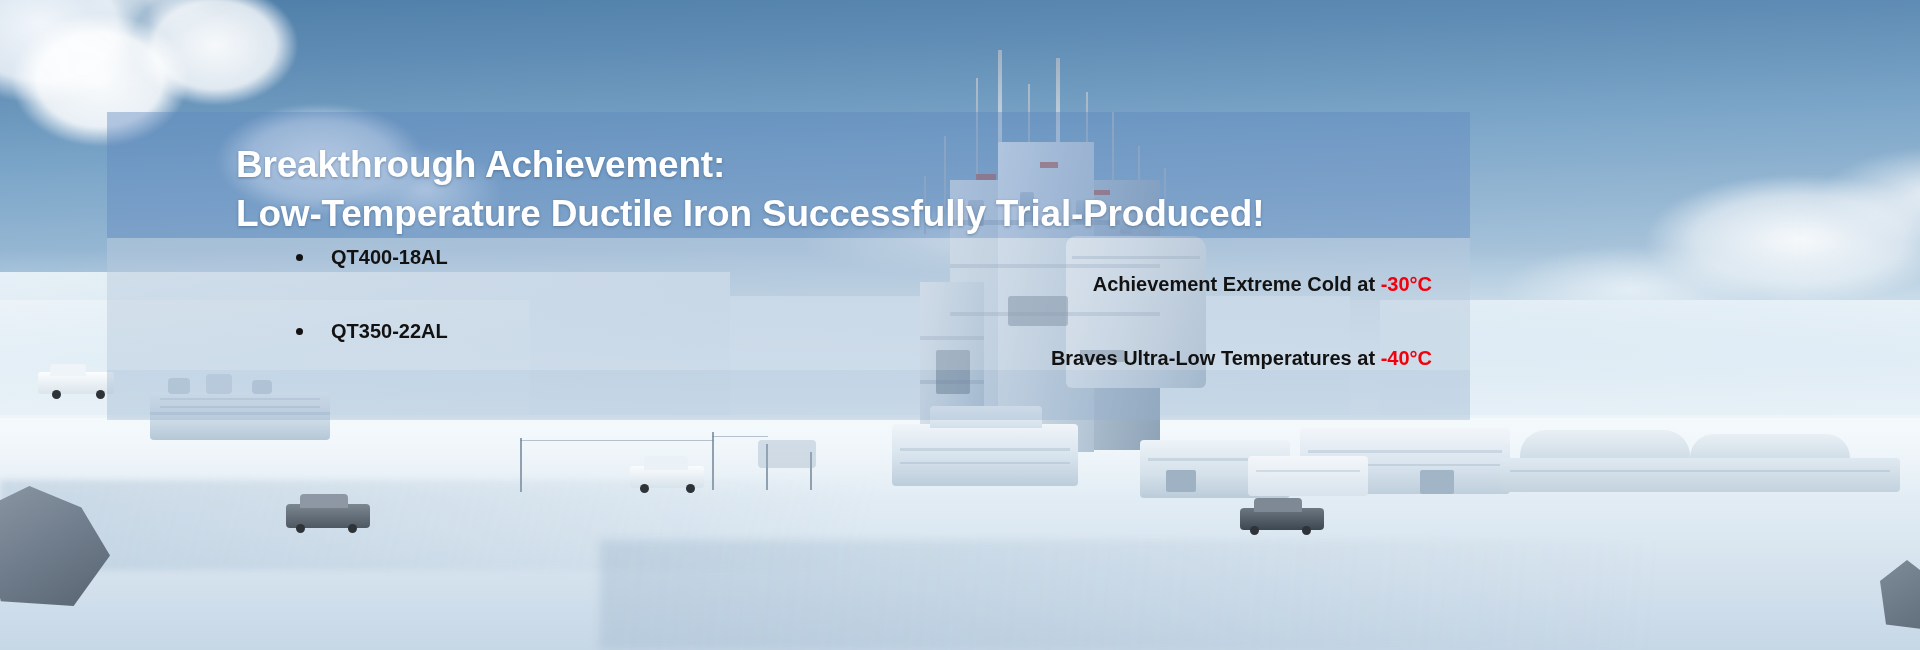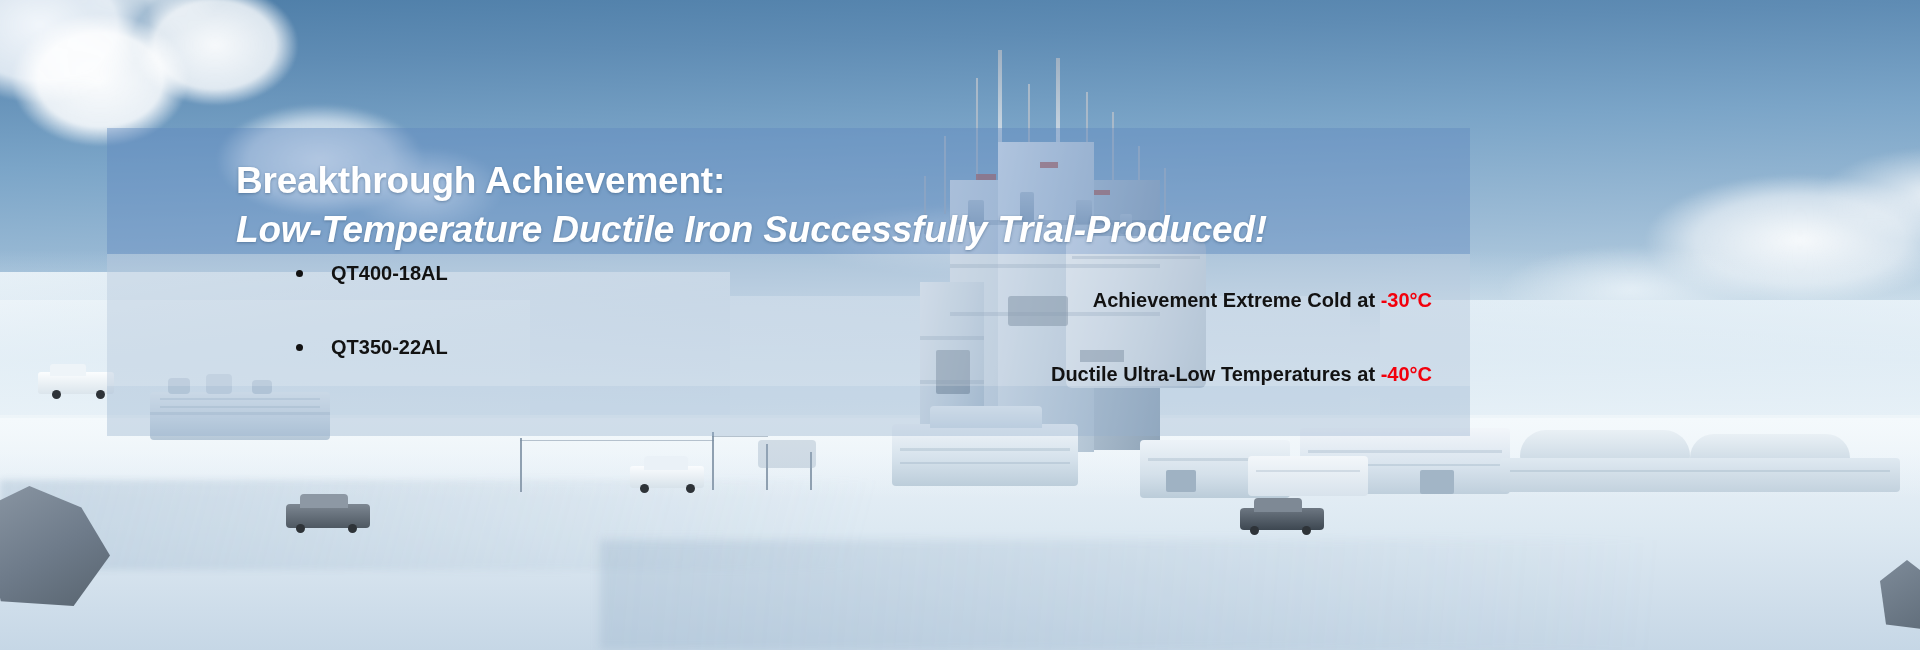--- a/index.html
+++ b/index.html
@@ -155,21 +155,21 @@
   }
   .pole{position:absolute;width:2px;background:#8fa0b1;}
   .wire{position:absolute;height:1px;background:rgba(120,140,160,.5);}
 
   
   .veh{position:absolute;border-radius:3px;}
   .wheel{position:absolute;width:9px;height:9px;border-radius:50%;background:#2e3338;}
 
   
   .panel{
-    position:absolute;left:107px;top:128px;width:1363px;height:308px;
+    position:absolute;left:107px;top:112px;width:1363px;height:308px;
   }
   .band-title{
     position:absolute;left:0;top:0;width:1363px;height:126px;
     background:rgba(96,137,190,.42);
   }
   .band-body{
     position:absolute;left:0;top:126px;width:1363px;height:132px;
     background:rgba(186,203,222,.48);
   }
   .band-foot{
@@ -182,21 +182,21 @@
   }
   .title-line{
     color:#ffffff;
     font-weight:bold;
     font-size:37px;
     line-height:37px;
     letter-spacing:-.2px;
     white-space:nowrap;
     text-shadow:0 1px 3px rgba(40,70,105,.45);
   }
-  .title-line.l2{margin-top:12px;font-style:italic;}
+  .title-line.l2{margin-top:12px;}
 
   .bullets{
     position:absolute;left:175px;top:133px;width:1150px;
   }
   .b-item{margin-bottom:22px;text-align:right;}
   .b-head{
     display:flex;align-items:center;
     color:#121212;font-weight:bold;font-size:20px;line-height:24px;
     padding-left:14px;
   }
@@ -356,21 +356,21 @@
           <span class="temp">-30°C</span>
         </div>
       </div>
 
       <div class="b-item">
         <div class="b-head">
           <span class="b-dot"></span>
           <span>QT350-22AL</span>
         </div>
         <div class="b-sub">
-          <span>Ductile Ultra-Low Temperatures at</span>
+          <span>Braves Ultra-Low Temperatures at</span>
           <span class="temp">-40°C</span>
         </div>
       </div>
 
     </div>
   </div>
 
 </div>
 
 </body></html>

